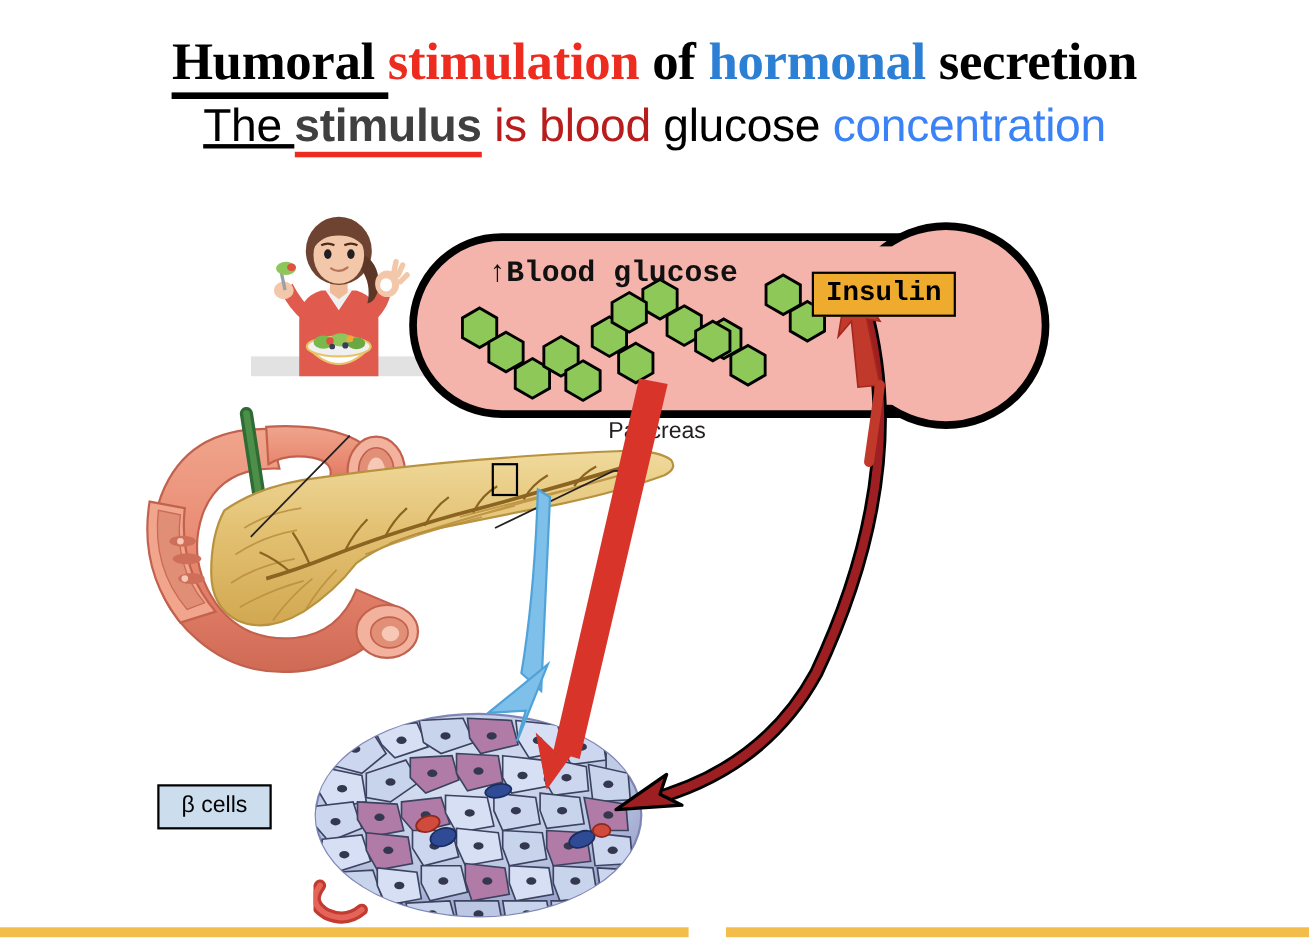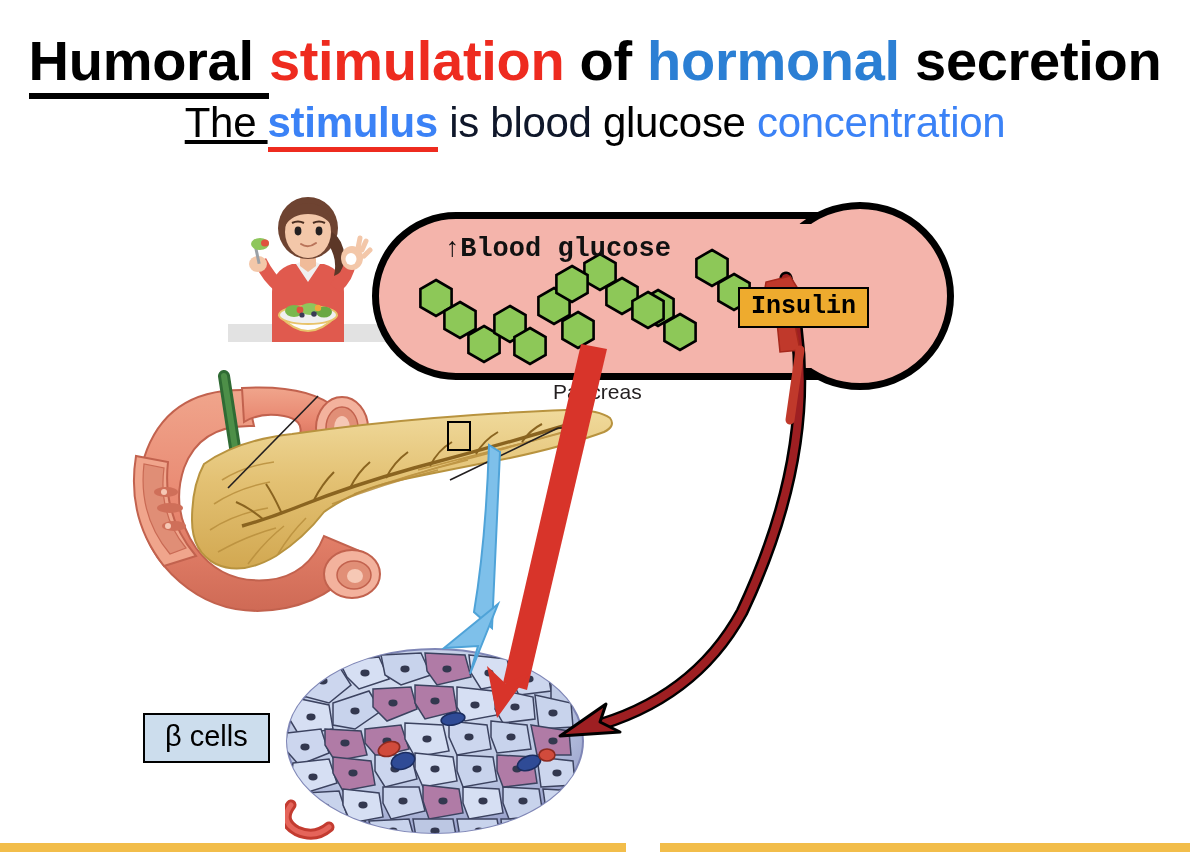--- a/index.html
+++ b/index.html
@@ -1,74 +1,74 @@
 <!DOCTYPE html>
 <html><head>
 <meta charset="utf-8">
 <style>
   html,body{margin:0;padding:0;background:#fff;}
   body{width:1190px;height:854px;position:relative;overflow:hidden;
        font-family:"Liberation Sans",sans-serif;}
 
   
   #title-block{position:absolute;left:0;top:0;width:1190px;text-align:center;}
-  #title-line-1{font-size:56px;font-weight:bold;letter-spacing:-.3px;
-                padding-top:32px;line-height:1.05;white-space:nowrap;}
+  #title-line-1{font-size:48px;font-weight:bold;letter-spacing:-.3px;
+                padding-top:32px;line-height:1.05;white-space:nowrap;font-family:Liberation Serif, serif;}
   #title-line-2{font-size:42px;letter-spacing:-.3px;line-height:1.05;
                 padding-top:10px;white-space:nowrap;}
   .u-black{border-bottom:6px solid #000;padding-bottom:1px;}
   .u-red{border-bottom:5px solid #ee2b1f;padding-bottom:1px;}
 
   
   #vessel-wrap{position:absolute;left:372px;top:198px;width:580px;height:196px;font-family:Liberation Mono, monospace;}
   #vessel-circle{position:absolute;right:-2px;top:4px;width:188px;height:188px;
       border-radius:50%;background:#f4b4ab;border:7px solid #000;box-sizing:border-box;z-index:3;}
   #vessel-body{position:absolute;left:0;top:14px;width:560px;height:168px;
       background:#f4b4ab;border:7px solid #000;border-radius:86px;box-sizing:border-box;z-index:2;}
   #vessel-mask{position:absolute;left:378px;top:26px;width:120px;height:144px;
       background:#f4b4ab;z-index:4;}
   #glucose-label{position:absolute;left:72px;top:36px;font-size:27px;font-weight:bold;
       color:#111;z-index:6;white-space:nowrap;}
   #hexes{position:absolute;left:0;top:0;width:580px;height:196px;z-index:5;}
   #insulin-badge{position:absolute;left:366px;top:49px;background:#eeab2e;
       border:2px solid #000;padding:3px 11px 5px 11px;font-size:25px;font-weight:bold;
-      color:#000;z-index:9;white-space:nowrap;margin-top:40px;}
+      color:#000;z-index:9;white-space:nowrap;}
 
   
   #pancreas-art{position:absolute;left:118px;top:368px;width:570px;height:265px;z-index:1;}
   #pancreas-label{position:absolute;left:553px;top:380px;font-size:21px;color:#231f20;
       z-index:6;white-space:nowrap;}
 
   
   #arrow-layer{position:absolute;left:0;top:0;width:1190px;height:854px;z-index:7;
       pointer-events:none;}
 
   
   #islet-art{position:absolute;left:285px;top:645px;width:300px;height:200px;z-index:2;}
 
   
   #beta-label{position:absolute;left:143px;top:713px;background:#ccdded;
-      border:2px solid #000;padding:5px 20px 8px 20px;font-size:29px;color:#000;
+      border:2px solid #000;padding:5px 20px 8px 20px;font-size:21px;color:#000;
       z-index:10;white-space:nowrap;}
 
   
   #person-art{position:absolute;left:228px;top:196px;width:160px;height:152px;z-index:1;}
 
   
   #bottom-bar-left{position:absolute;left:0;top:843px;width:626px;height:9px;
       background:#f2bd4a;z-index:12;}
   #bottom-bar-right{position:absolute;left:660px;top:843px;width:530px;height:9px;
       background:#f2bd4a;z-index:12;}
 </style>
 </head>
 <body>
 
 <div id="title-block">
   <div id="title-line-1"><span class="u-black" style="color: rgb(0, 0, 0); font-weight: bold;">Humoral </span><span style="color: rgb(238, 43, 31); font-weight: bold;">stimulation</span><span style="color: rgb(0, 0, 0); font-weight: bold;"> of </span><span style="color: rgb(43, 127, 212); font-weight: bold;">hormonal</span><span style="color: rgb(0, 0, 0); font-weight: bold;"> secretion</span></div>
-  <div id="title-line-2"><span style="color: rgb(0, 0, 0); text-decoration: underline;">The </span><span class="u-red" style="color: #3b82f6; font-weight: bold;">stimulus</span><span style="color: #0f172a; text-align: right;"> is blood </span><span style="color: rgb(0, 0, 0); font-weight: normal;">glucose</span><span style="color: #3b82f6;"> concentration</span></div>
+  <div id="title-line-2"><span style="color: rgb(0, 0, 0); text-decoration: underline;">The </span><span class="u-red" style="color: #404040; font-weight: bold;">stimulus</span><span style="color: #b91c1c; text-align: right;"> is blood </span><span style="color: rgb(0, 0, 0); font-weight: normal;">glucose</span><span style="color: #3b82f6;"> concentration</span></div>
 </div>
 
 <div id="person-art">
 <svg viewBox="0 0 160 152" width="160" height="152" xmlns="http://www.w3.org/2000/svg">
 
   <rect x="0" y="128" width="160" height="18" fill="#e2e2e2"></rect>
 
   <path d="M44 146 L44 96 Q44 74 64 68 L96 68 Q116 74 116 96 L116 146 Z" fill="#e05a4e"></path>
 
   <path d="M48 96 Q34 84 28 70 L38 62 Q46 78 58 88 Z" fill="#e05a4e"></path>

